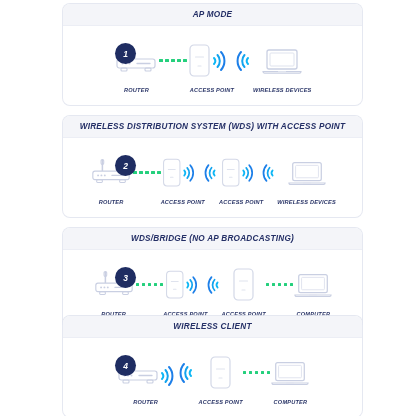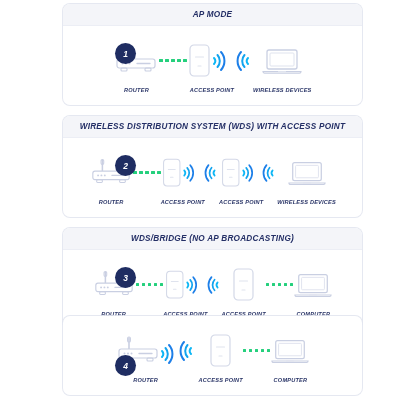--- a/index.html
+++ b/index.html
@@ -304,20 +304,23 @@
             </div>
             <div class="node-label">COMPUTER</div>
           </div>
 
         </div>
       </div>
       <div class="badge" style="top:39px;">3</div>
     </div>
 
     <div class="card" style="top:316px;">
+      <div class="card-header">
+        <div class="card-title">WIRELESS CLIENT</div>
+      </div>
       <div class="card-body">
         <div class="row">
 
           <div class="node">
             <div class="node-art">
               <svg width="62" height="34" viewBox="0 0 62 34">
                 <line x1="14" y1="4" x2="14" y2="15" stroke="#c9cfe2" stroke-width="1.6" stroke-linecap="round"></line>
                 <rect x="12.6" y="3" width="2.8" height="5" rx="1.3" fill="none" stroke="#c9cfe2" stroke-width="1.1"></rect>
                 <rect x="4" y="15" width="38" height="9" rx="2.2" fill="#fff" stroke="#c9cfe2" stroke-width="1.2"></rect>
                 <circle cx="9.5" cy="19.5" r="1" fill="#c9cfe2"></circle>

